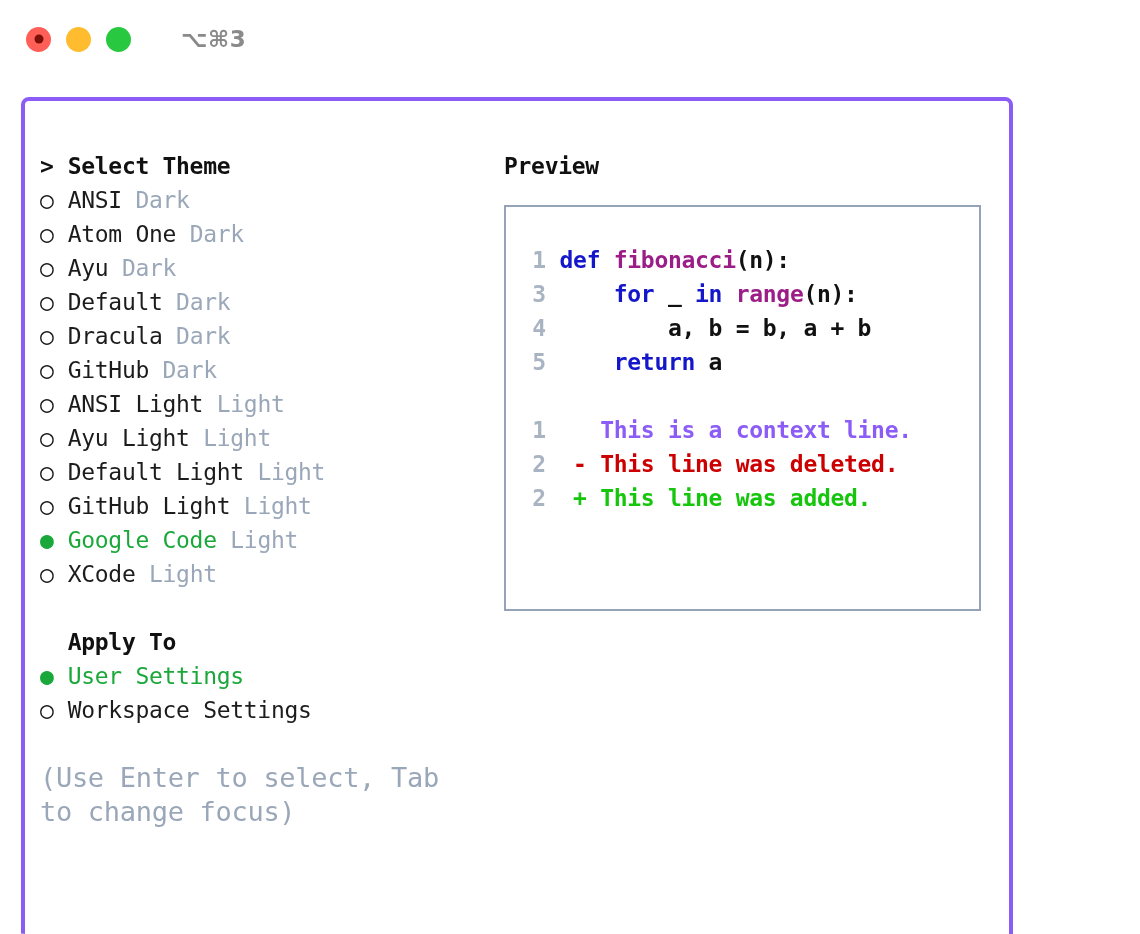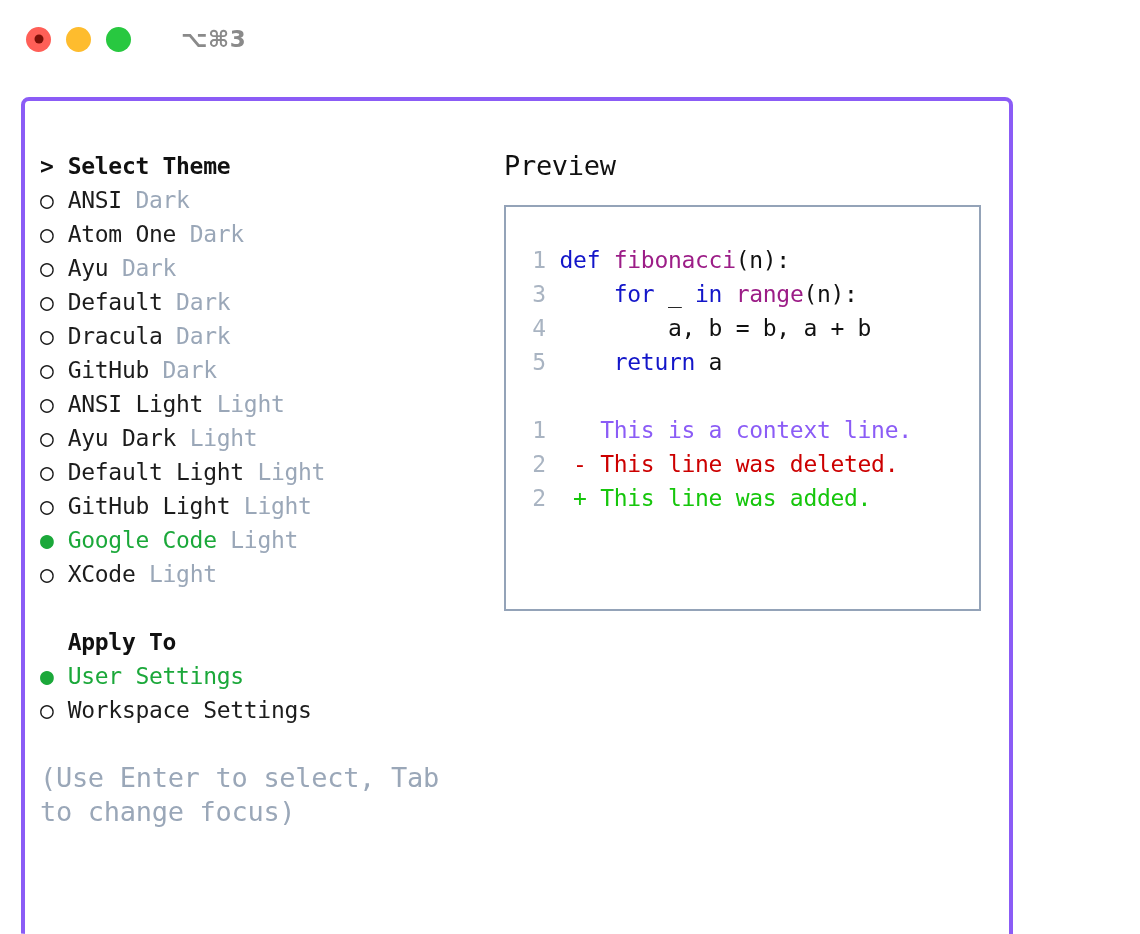--- a/index.html
+++ b/index.html
@@ -138,41 +138,42 @@
   }
 
   
   #preview-column {
     position: absolute;
     left: 479px;
     top: 48px;
     width: 500px;
   }
   #preview-title {
-    font-size: 27px;
+    font-size: 23px;
     color: #111111;
-    font-weight: normal;
+    font-weight: bold;
     line-height: 34px;
     letter-spacing: -0.3px;
   }
   #preview-box {
     margin-top: 22px;
     width: 477px;
     height: 406px;
     border: 2px solid #94a3b8;
     box-sizing: border-box;
     background: #ffffff;
     padding: 36px 0 0 12px;
   }
 
   .code-line, .diff-line {
     font-size: 23px;
     line-height: 34px;
     white-space: pre;
     letter-spacing: -0.3px;
+    font-weight: bold;
   }
   .lineno {
     display: inline-block;
     width: 2ch;
     text-align: right;
     color: #a9b4c2;
     margin-right: 1ch;
   }
   .tok-kw   { color: #1316c9; }
   .tok-fn   { color: #9c1d87; }
@@ -206,21 +207,21 @@
         <div class="list-header"><span class="prefix">&gt; </span><span>Select Theme</span></div>
 
         <div id="theme-options">
             <div class="opt-row"><span class="bullet">○</span><span class="opt-label">ANSI</span> <span class="opt-meta">Dark</span></div>
             <div class="opt-row"><span class="bullet">○</span><span class="opt-label">Atom One</span> <span class="opt-meta">Dark</span></div>
             <div class="opt-row"><span class="bullet">○</span><span class="opt-label">Ayu</span> <span class="opt-meta">Dark</span></div>
             <div class="opt-row"><span class="bullet">○</span><span class="opt-label">Default</span> <span class="opt-meta">Dark</span></div>
             <div class="opt-row"><span class="bullet">○</span><span class="opt-label">Dracula</span> <span class="opt-meta">Dark</span></div>
             <div class="opt-row"><span class="bullet">○</span><span class="opt-label">GitHub</span> <span class="opt-meta">Dark</span></div>
             <div class="opt-row"><span class="bullet">○</span><span class="opt-label">ANSI Light</span> <span class="opt-meta">Light</span></div>
-            <div class="opt-row"><span class="bullet">○</span><span class="opt-label">Ayu Dark</span> <span class="opt-meta">Light</span></div>
+            <div class="opt-row"><span class="bullet">○</span><span class="opt-label">Ayu Light</span> <span class="opt-meta">Light</span></div>
             <div class="opt-row"><span class="bullet">○</span><span class="opt-label">Default Light</span> <span class="opt-meta">Light</span></div>
             <div class="opt-row"><span class="bullet">○</span><span class="opt-label">GitHub Light</span> <span class="opt-meta">Light</span></div>
             <div class="opt-row selected"><span class="bullet">●</span><span class="opt-label">Google Code</span> <span class="opt-meta">Light</span></div>
             <div class="opt-row"><span class="bullet">○</span><span class="opt-label">XCode</span> <span class="opt-meta">Light</span></div>
           </div>
 
         <div class="group-spacer"></div>
 
         <div class="list-header" style="font-weight:bold;"><span class="prefix"> </span><span>Apply To</span></div>
 

